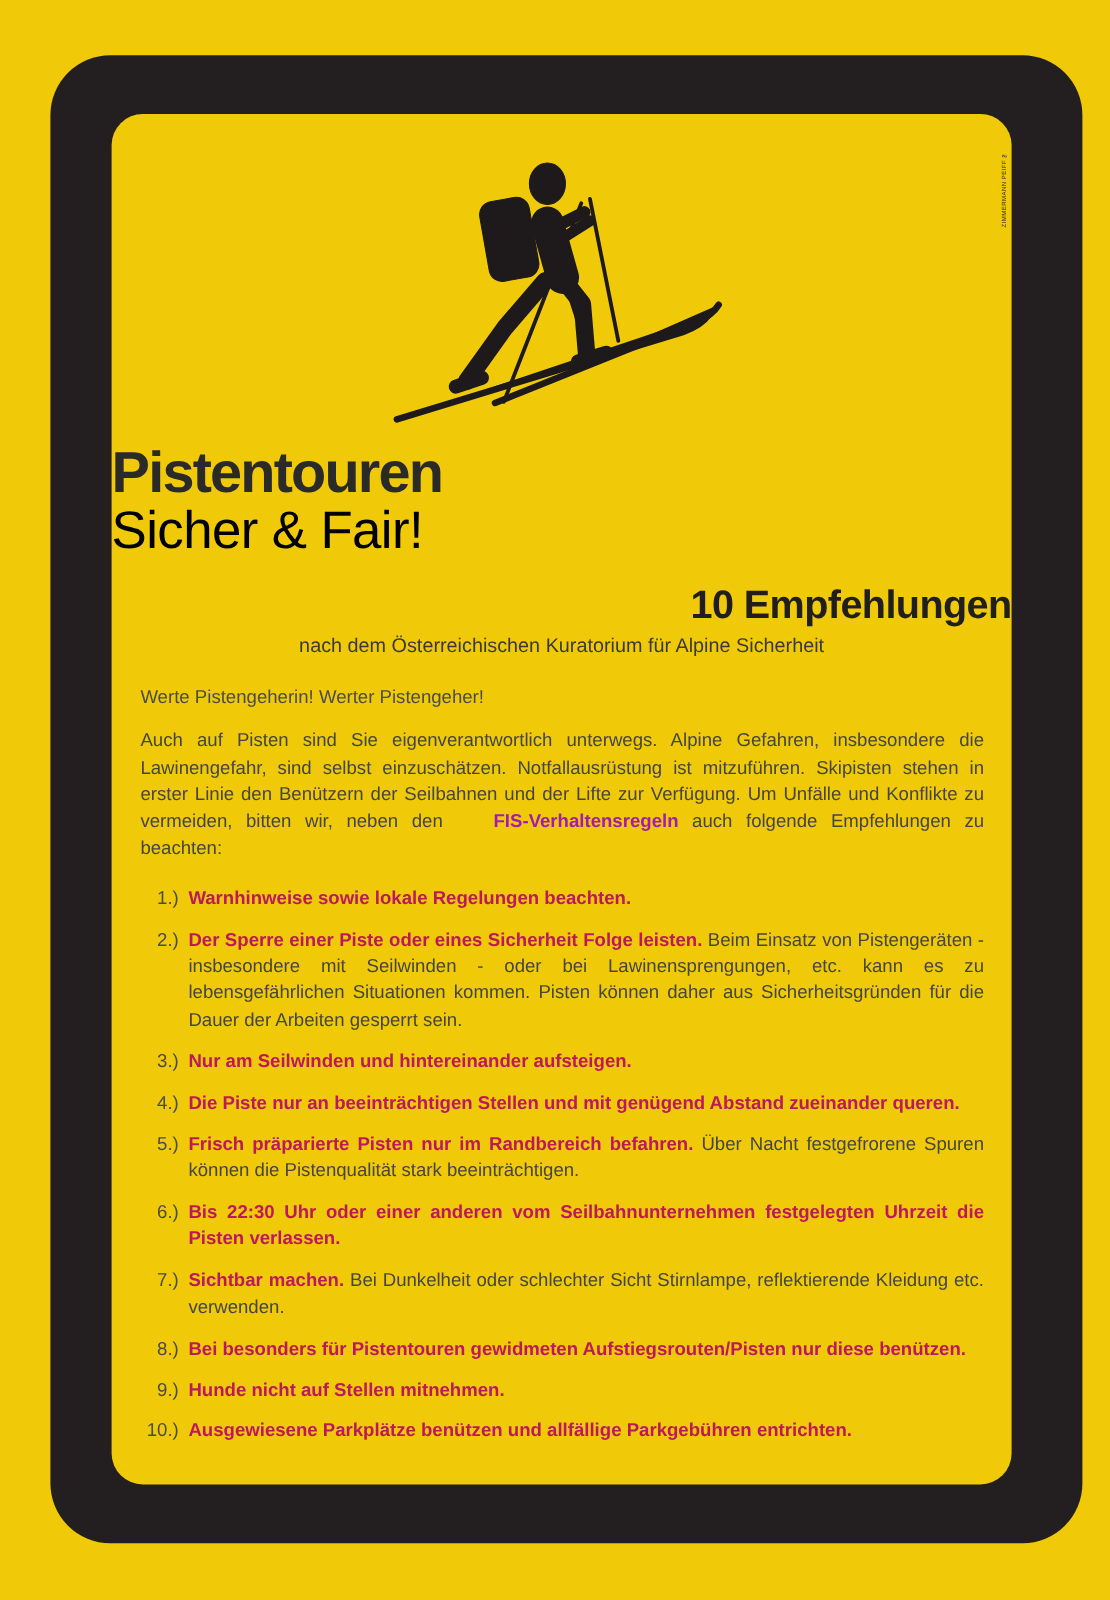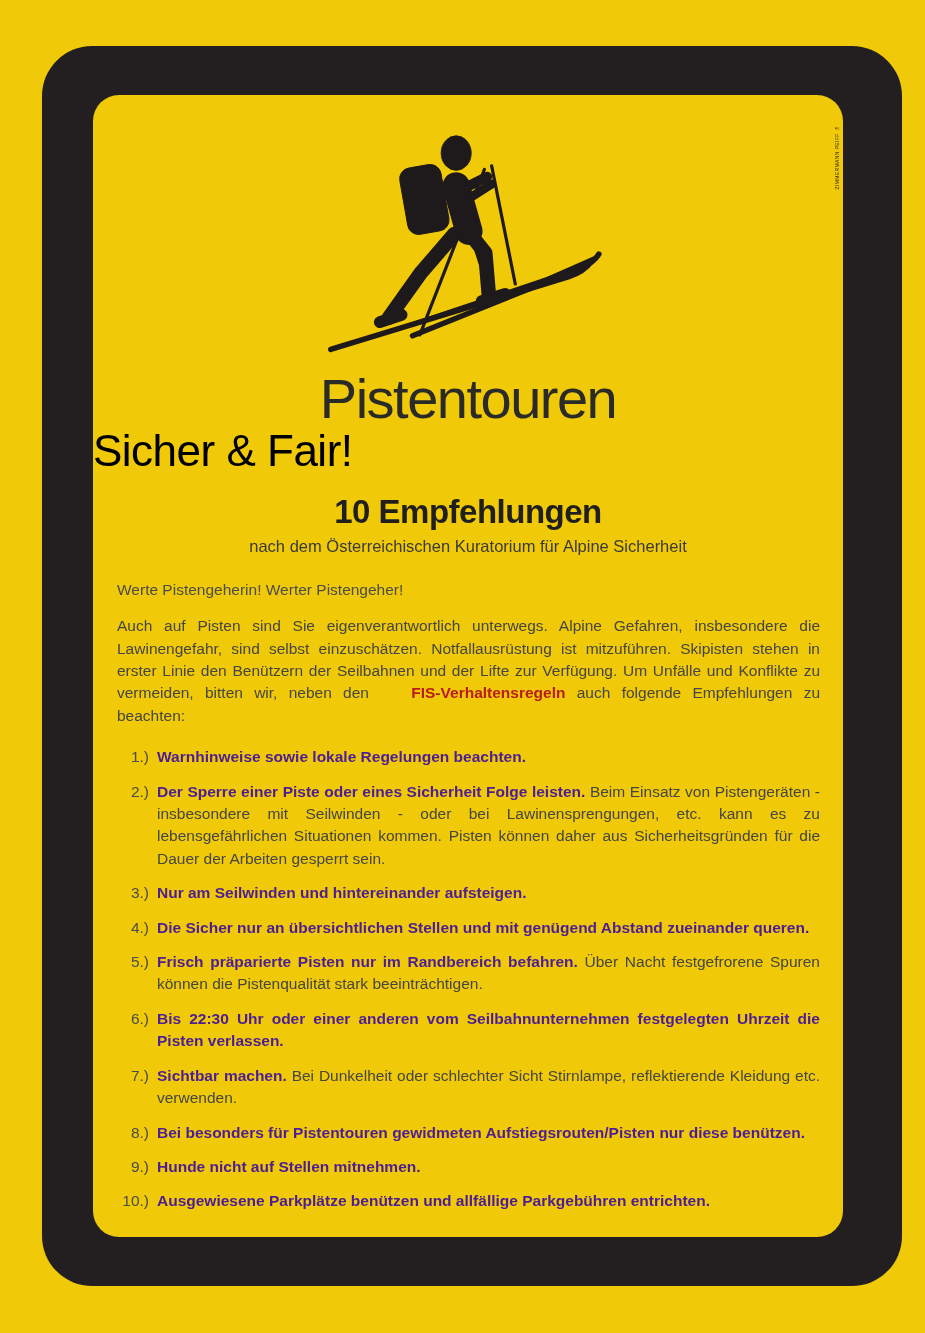--- a/index.html
+++ b/index.html
@@ -43,39 +43,38 @@
   .icon-wrap {
     margin: 28px auto 0 auto;
     width: 310px; height: 242px;
     display: flex;
     align-items: center;
     justify-content: center;
   }
 
   .title {
     margin: 6px 0 0 0;
-    text-align: center;
-    font-size: 56px;
-    font-weight: normal;
+    font-size: 48px;
+    font-weight: bold;
     letter-spacing: -1.5px;
     line-height: 1;
     color: #2A2A29;
   }
   .subtitle {
     margin: 2px 0 0 0;
     text-align: left;
     font-size: 44px;
     font-weight: 400;
     letter-spacing: -0.5px;
     line-height: 1;
     color: #000000;
   }
   .heading {
     margin: 22px 0 0 0;
-    text-align: center;
+    text-align: right;
     font-size: 33px;
     font-weight: bold;
     letter-spacing: -0.5px;
     line-height: 1;
     color: #201F1E;
   }
   .subheading {
     margin: 9px 0 0 0;
     text-align: center;
     font-size: 16.5px;
@@ -87,35 +86,35 @@
     margin: 22px 23px 0 24px;
     color: #454543;
     font-size: 15.5px;
     line-height: 22.4px;
   }
   .salutation { margin: 0 0 14px 0; color: #4C4C4A; }
   .intro {
     margin: 0 0 19px 0;
     text-align: justify;
   }
-  .intro .b { font-weight: bold; color: #b91c1c; margin-left: 31px; }
+  .intro .b { font-weight: bold; color: #a21caf; margin-left: 31px; }
 
   .items { margin: 0; padding: 0; list-style: none; }
   .item {
     display: flex;
     margin: 0 0 12px 0;
   }
   .item .num {
     flex: 0 0 32px;
     text-align: right;
     margin-right: 8px;
     color: #4B4B49;
   }
   .item .body { flex: 1; text-align: justify; }
-  .item .b { font-weight: bold; color: #4c1d95; }
+  .item .b { font-weight: bold; color: #be185d; }
   .item .rest { color: #454543; }
 
   .ink { fill: #1E1A1B; stroke: #1E1A1B; }
 </style>
 </head>
 <body>
 
 <div class="stage">
   <div class="frame">
     <div class="panel">
@@ -166,21 +165,21 @@
           <li class="item">
             <span class="num">2.)</span>
             <span class="body"><span class="b">Der Sperre einer Piste oder eines Sicherheit Folge leisten.</span> <span class="rest">Beim Einsatz von Pistengeräten - insbesondere mit Seilwinden - oder bei Lawinensprengungen, etc. kann es zu lebensgefährlichen Situationen kommen. Pisten können daher aus Sicherheitsgründen für die Dauer der Arbeiten gesperrt sein.</span></span>
           </li>
           <li class="item">
             <span class="num">3.)</span>
             <span class="body"><span class="b">Nur am Seilwinden und hintereinander aufsteigen.</span> <span class="rest"></span></span>
           </li>
           <li class="item">
             <span class="num">4.)</span>
-            <span class="body"><span class="b">Die Sicher nur an übersichtlichen Stellen und mit genügend Abstand zueinander queren.</span> <span class="rest"></span></span>
+            <span class="body"><span class="b">Die Piste nur an beeinträchtigen Stellen und mit genügend Abstand zueinander queren.</span> <span class="rest"></span></span>
           </li>
           <li class="item">
             <span class="num">5.)</span>
             <span class="body"><span class="b">Frisch präparierte Pisten nur im Randbereich befahren.</span> <span class="rest">Über Nacht festgefrorene Spuren können die Pistenqualität stark beeinträchtigen.</span></span>
           </li>
           <li class="item">
             <span class="num">6.)</span>
             <span class="body"><span class="b">Bis 22:30 Uhr oder einer anderen vom Seilbahnunternehmen festgelegten Uhrzeit die Pisten verlassen.</span> <span class="rest"></span></span>
           </li>
           <li class="item">

